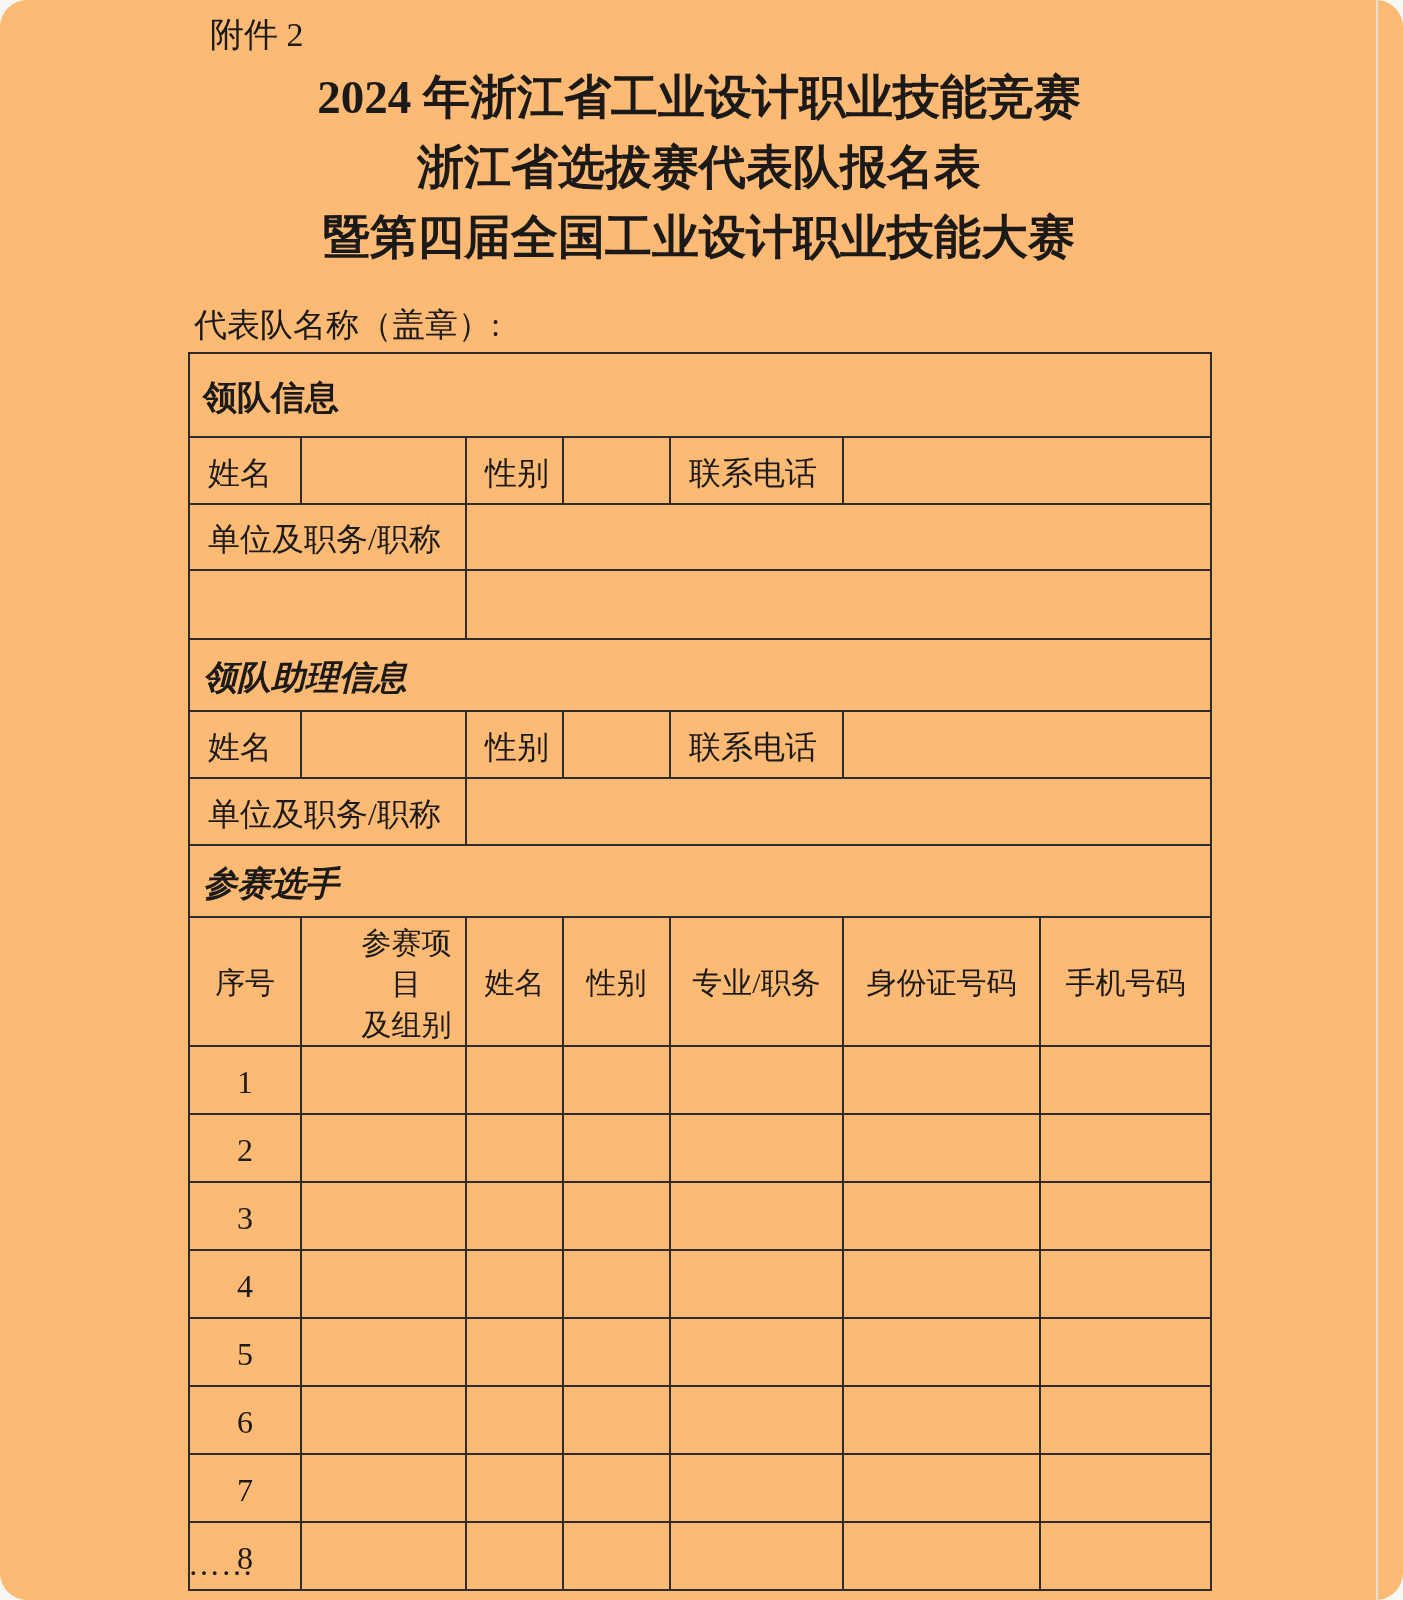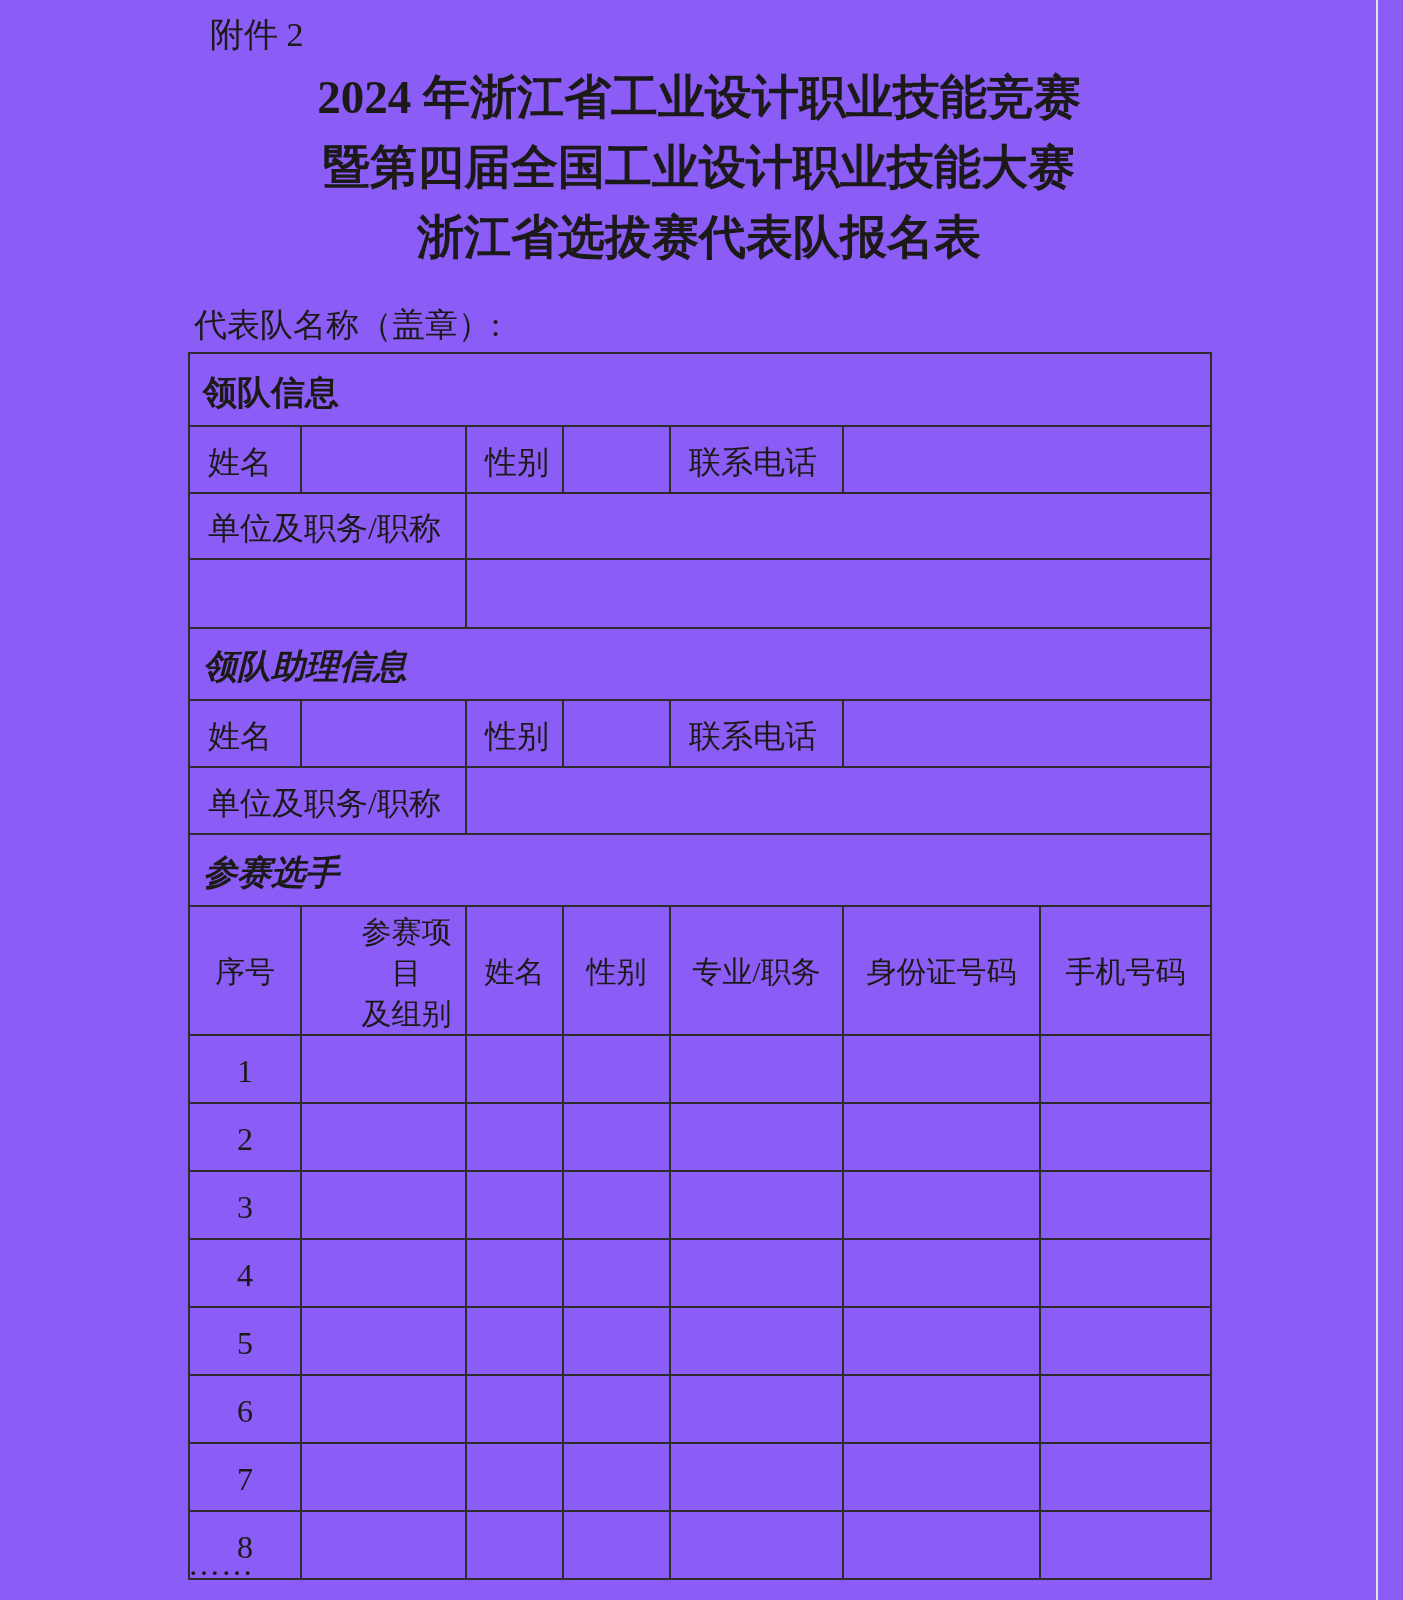--- a/index.html
+++ b/index.html
@@ -5,22 +5,23 @@
   * { margin: 0; padding: 0; box-sizing: border-box; }
   body {
     font-family: "Liberation Serif", "DejaVu Serif", serif;
     background: #f8f7f4;
     color: #1b1a18;
   }
   .page {
     position: relative;
     width: 1403px;
     height: 1600px;
-    background: #8b5cf6;
+    background: #fdba74;
     overflow: hidden;
+    border-radius: 27px;
   }
   .attachment {
     position: absolute;
     left: 210px; top: 12px;
     font-size: 34px;
   }
   .title-block {
     position: absolute;
     left: 188px; top: 62px;
     width: 1022px;
@@ -61,21 +62,21 @@
     font-size: 32px;
     text-align: center;
     padding-top: 4px;
   }
   .chead {
     font-size: 30px;
     text-align: center;
     padding-top: 4px;
   }
   .wrap2 { white-space: pre-line; line-height: 41px; padding-left: 46px; }
-  .h73 { height: 73px; } .h72 { height: 72px; font-style: italic; }
+  .h73 { height: 84px; } .h72 { height: 72px; font-style: italic; }
   .h69 { height: 69px; } .h68 { height: 68px; }
   .h67 { height: 67px; } .h66 { height: 66px; }
   .h98 { height: 82px; }
   .ellipsis {
     position: absolute;
     left: 188px; top: 1546px;
     font-size: 32px;
     letter-spacing: 1px;
   }
   .scan-line {
@@ -87,22 +88,22 @@
 </style>
 </head>
 <body>
 
 <div class="page">
 
   <div class="attachment">附件 2</div>
 
   <div class="title-block">
     <div>2024 年浙江省工业设计职业技能竞赛</div>
+    <div>浙江省选拔赛代表队报名表</div>
     <div>暨第四届全国工业设计职业技能大赛</div>
-    <div>浙江省选拔赛代表队报名表</div>
   </div>
 
   <div class="team-name">代表队名称（盖章）:</div>
 
   <table class="form">
     <colgroup>
       <col style="width:112px">
         <col style="width:165px">
         <col style="width:97px">
       <col style="width:107px">

